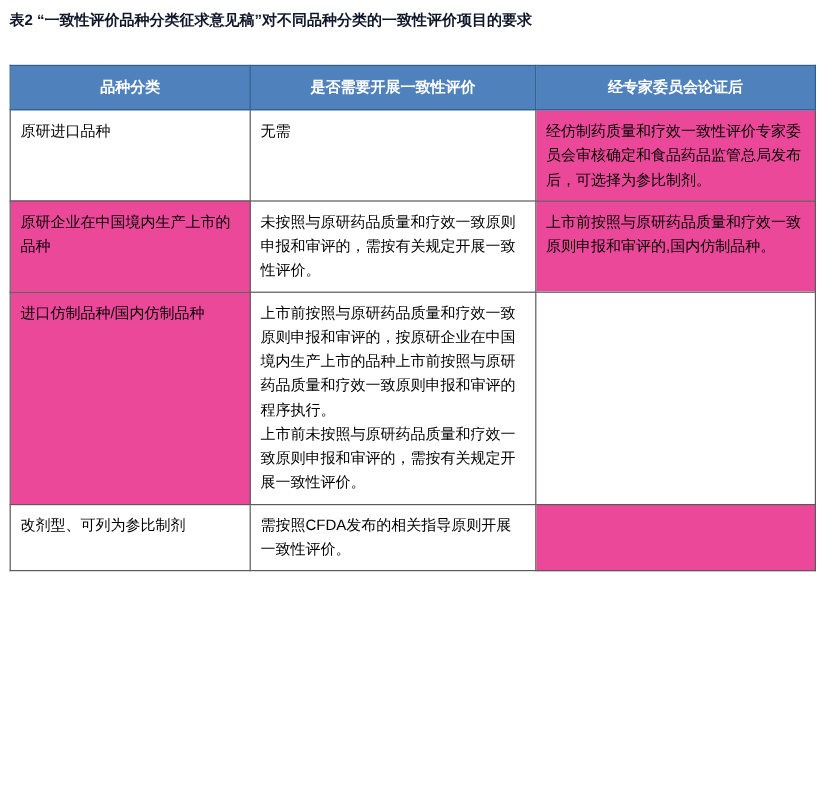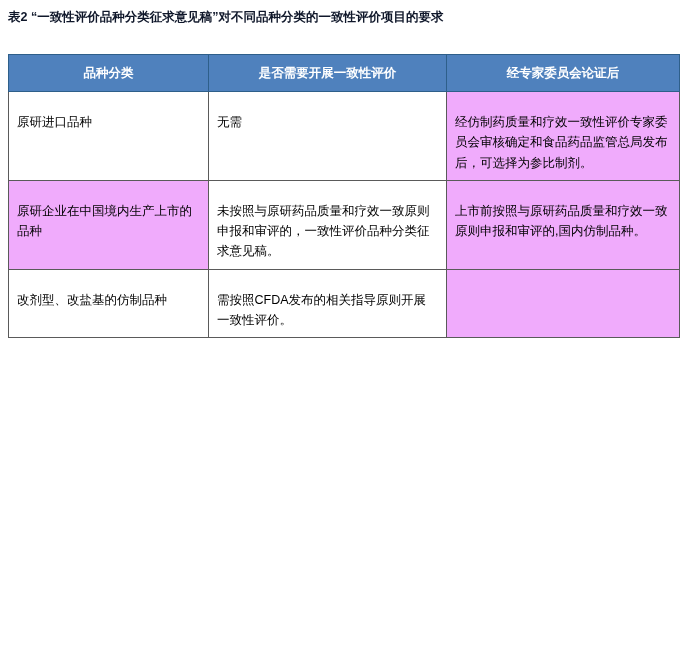--- a/index.html
+++ b/index.html
@@ -55,25 +55,25 @@
     border: 1px solid #2e5f8a;
     padding: 6px 4px;
     height: 24px;
     line-height: 1.35;
   }
   table.req td {
     border: 1px solid #5a5a5a;
     vertical-align: top;
     font-size: 12.5px;
     line-height: 1.62;
-    padding: 20px 8px 7px 8px;
+    padding: 7px 8px 7px 8px;
     color: #000000;
   }
   td.shade {
-    background: #f0abfc;
+    background: #ec4899;
   }
   td.plain {
     background: #ffffff;
   }
   .cell-p {
     margin: 0;
   }
   .cell-p + .cell-p {
     margin-top: 0px;
   }
@@ -114,31 +114,43 @@
           <td class="shade">
             <p class="cell-p">经仿制药质量和疗效一致性评价专家委员会审核确定和食品药品监管总局发布后，可选择为参比制剂。</p>
           </td>
         </tr>
 
         <tr>
           <td class="shade">
             <p class="cell-p">原研企业在中国境内生产上市的品种</p>
           </td>
           <td class="plain">
-            <p class="cell-p">未按照与原研药品质量和疗效一致原则申报和审评的，一致性评价品种分类征求意见稿。</p>
+            <p class="cell-p">未按照与原研药品质量和疗效一致原则申报和审评的，需按有关规定开展一致性评价。</p>
           </td>
           <td class="shade">
             <p class="cell-p">上市前按照与原研药品质量和疗效一致原则申报和审评的,国内仿制品种。</p>
           </td>
         </tr>
 
+        <tr>
+          <td class="shade">
+            <p class="cell-p">进口仿制品种/国内仿制品种</p>
+          </td>
+          <td class="plain">
+            <p class="cell-p">上市前按照与原研药品质量和疗效一致原则申报和审评的，按原研企业在中国境内生产上市的品种上市前按照与原研药品质量和疗效一致原则申报和审评的程序执行。</p>
+            <p class="cell-p">上市前未按照与原研药品质量和疗效一致原则申报和审评的，需按有关规定开展一致性评价。</p>
+          </td>
+          <td class="plain">
+            <p class="cell-p empty-cell"></p>
+          </td>
+        </tr>
 
         <tr>
           <td class="plain">
-            <p class="cell-p">改剂型、改盐基的仿制品种</p>
+            <p class="cell-p">改剂型、可列为参比制剂</p>
           </td>
           <td class="plain">
             <p class="cell-p">需按照CFDA发布的相关指导原则开展一致性评价。</p>
           </td>
           <td class="shade">
             <p class="cell-p empty-cell"></p>
           </td>
         </tr>
 
 

